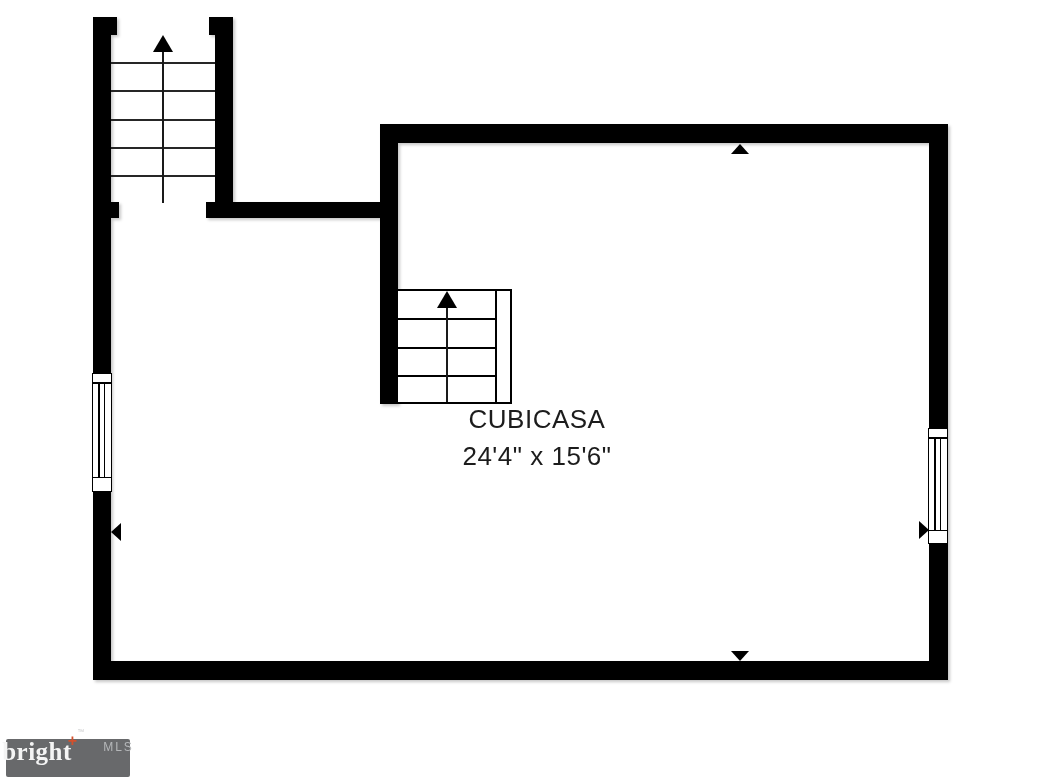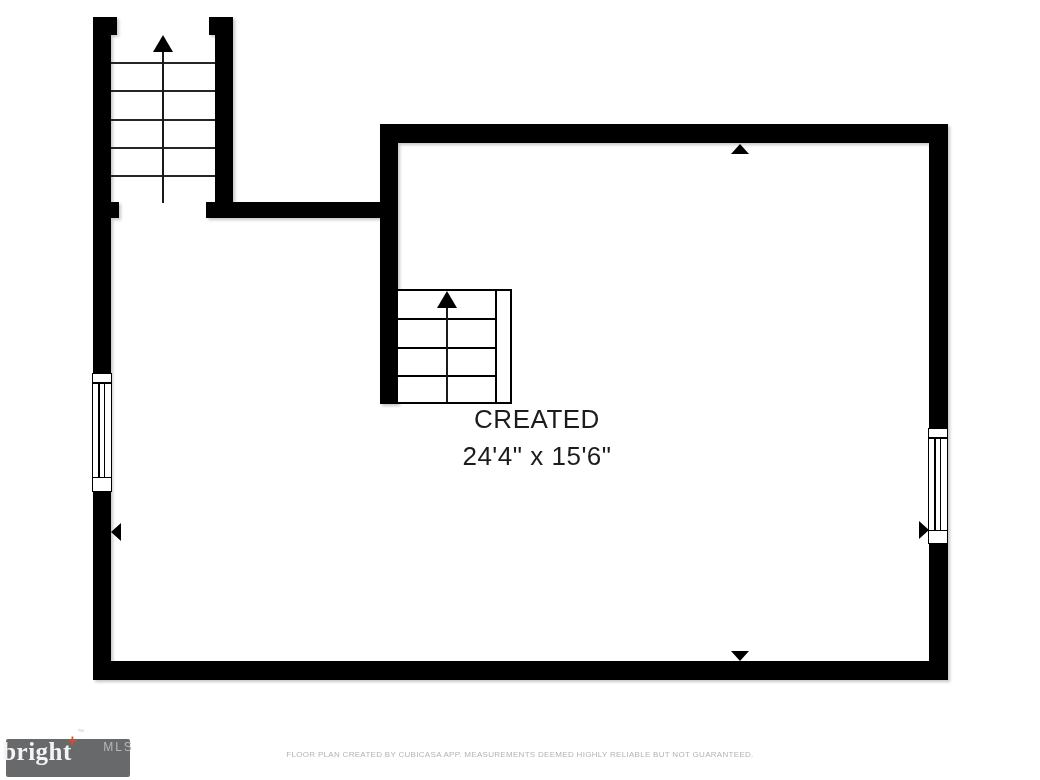--- a/index.html
+++ b/index.html
@@ -90,25 +90,24 @@
       <div class="wline-v" style="left:10.5px;top:9px;bottom:13px;"></div>
     </div>
 
     <div class="tri" style="left:731px;top:144px;border-left:9px solid transparent;border-right:9px solid transparent;border-bottom:10px solid #000;"></div>
     <div class="tri" style="left:731px;top:651px;border-left:9px solid transparent;border-right:9px solid transparent;border-top:10px solid #000;"></div>
     <div class="tri" style="left:111px;top:523px;border-top:9px solid transparent;border-bottom:9px solid transparent;border-right:10px solid #000;"></div>
     <div class="tri" style="left:919px;top:521px;border-top:9px solid transparent;border-bottom:9px solid transparent;border-left:10px solid #000;"></div>
   </div>
 
   <div class="room-label-group">
-    <div class="room-name">CREATED</div>
+    <div class="room-name">CUBICASA</div>
     <div class="room-dims">24'4" x 15'6"</div>
   </div>
 
   <div class="logo">
     <span class="logo-bright">bright</span>
     <span class="logo-plus">+</span>
     <span class="logo-tm">™</span>
     <span class="logo-mls">MLS</span>
   </div>
-  <div class="disclaimer">FLOOR PLAN CREATED BY CUBICASA APP. MEASUREMENTS DEEMED HIGHLY RELIABLE BUT NOT GUARANTEED.</div>
 
 </div>
 
 </body></html>

